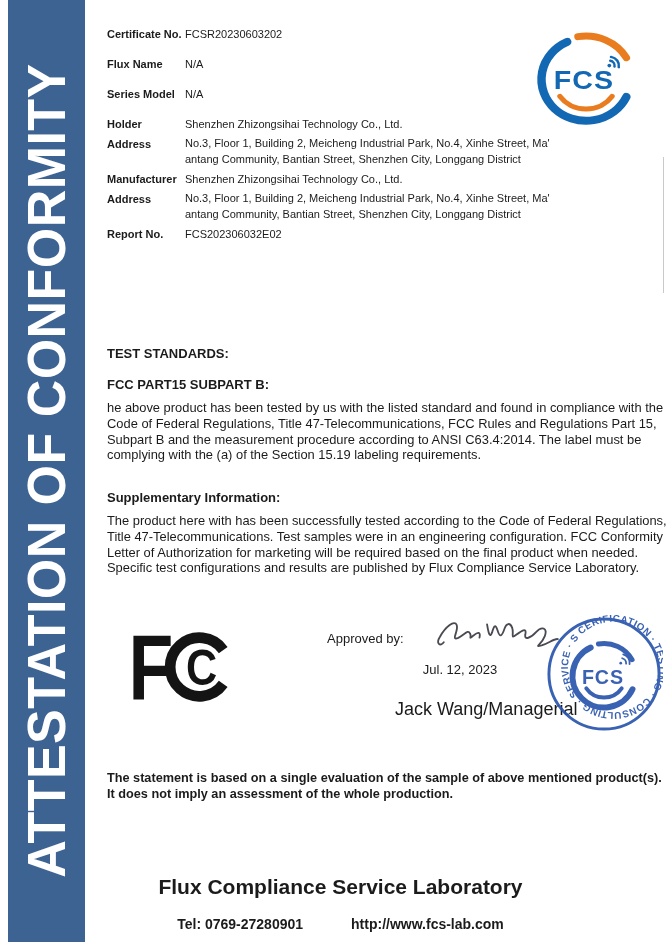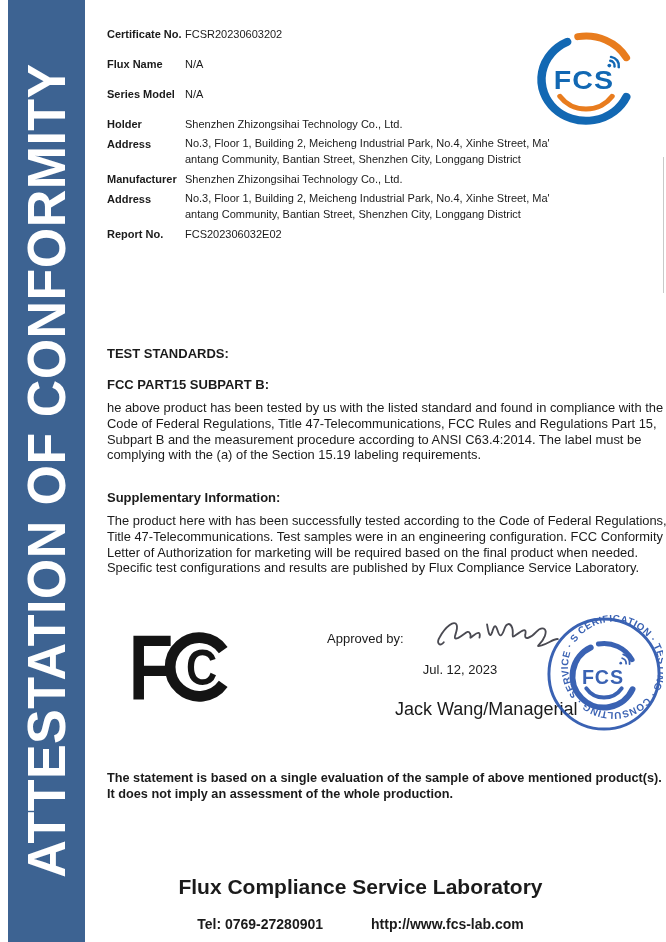--- a/index.html
+++ b/index.html
@@ -27,21 +27,21 @@
   
   .approved-label{position:absolute;left:327px;top:631px;font-size:13px;}
   .appr-date{position:absolute;left:400px;top:662px;width:120px;text-align:center;font-size:13px;}
   .appr-signer{position:absolute;left:395px;top:699px;font-size:18px;}
   .sig-svg{position:absolute;left:430px;top:612px;transform:rotate(-3deg);}
   
   .fcs-logo{position:absolute;left:528px;top:28px;}
   .fcc-logo{position:absolute;left:126px;top:628px;}
   .stamp{position:absolute;left:545px;top:615px;opacity:0.92;}
   
-  .footer{position:absolute;left:88px;top:874px;width:545px;text-align:center;}
+  .footer{position:absolute;left:68px;top:874px;width:545px;text-align:center;}
   .footer-title{font-size:21px;font-weight:bold;line-height:25px;}
   .footer-line{font-size:14px;font-weight:bold;margin-top:17px;}
   .footer-line .gap{display:inline-block;width:48px;}
 </style>
 </head>
 <body>
 
 <div class="sideband">
   <div class="side-rot">
     <span class="side-text">ATTESTATION OF CONFORMITY</span>

